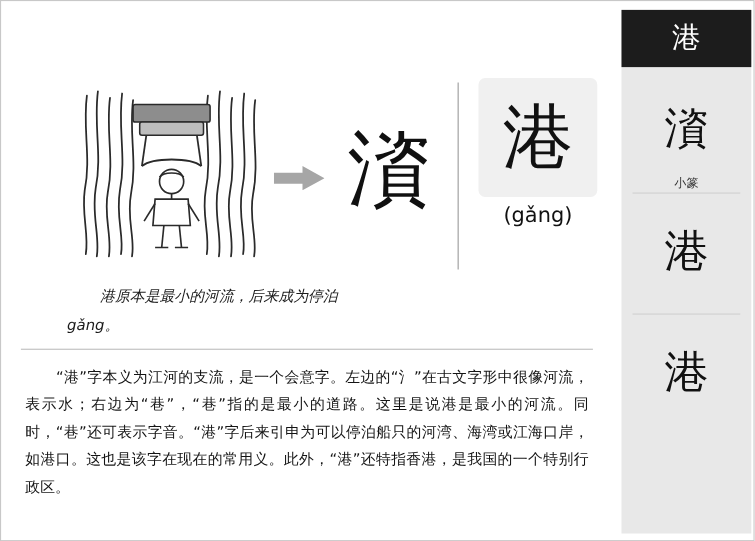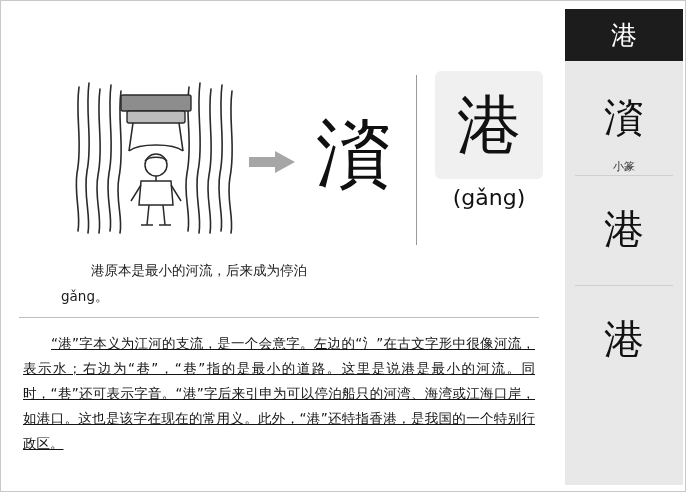--- a/index.html
+++ b/index.html
@@ -99,33 +99,34 @@
     font-size: 64px;
     color: #111111;
   }
   .pinyin {
     position: absolute;
     left: 428px;
     top: 122px;
     width: 120px;
     text-align: center;
     font-family: "DejaVu Sans", sans-serif;
-    font-size: 22px;
+    font-size: 19px;
     color: #111111;
   }
 
   .caption {
     position: absolute;
     left: 60px;
     top: 256px;
     width: 440px;
     font-family: "DejaVu Sans", sans-serif;
     font-size: 13.5px;
     line-height: 26px;
     color: #1a1a1a;
+    font-style: italic;
   }
   .caption .line1 { padding-left: 30px; display: block; }
   .caption .line2 { display: block; }
 
   .rule {
     position: absolute;
     left: 18px;
     top: 316px;
     width: 520px;
     height: 1px;
@@ -136,21 +137,20 @@
     position: absolute;
     left: 22px;
     top: 330px;
     width: 512px;
     font-family: "DejaVu Sans", sans-serif;
     font-size: 13.5px;
     line-height: 25px;
     color: #141414;
     text-align: justify;
     text-indent: 28px;
-    text-decoration: underline;
   }
 
   
   .sidebar {
     position: absolute;
     right: 2px;
     top: 8px;
     width: 118px;
     height: 476px;
     background: #e8e8e8;

